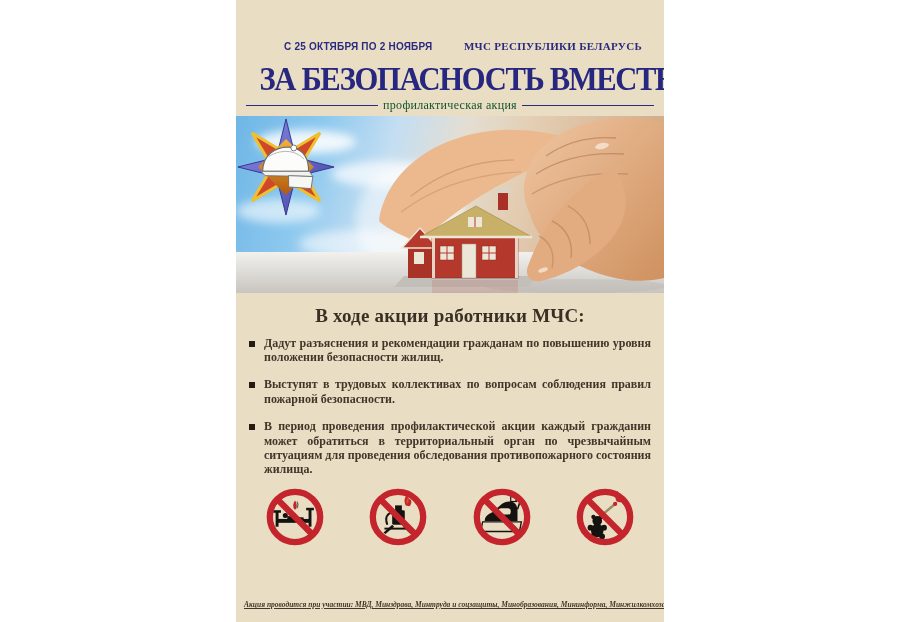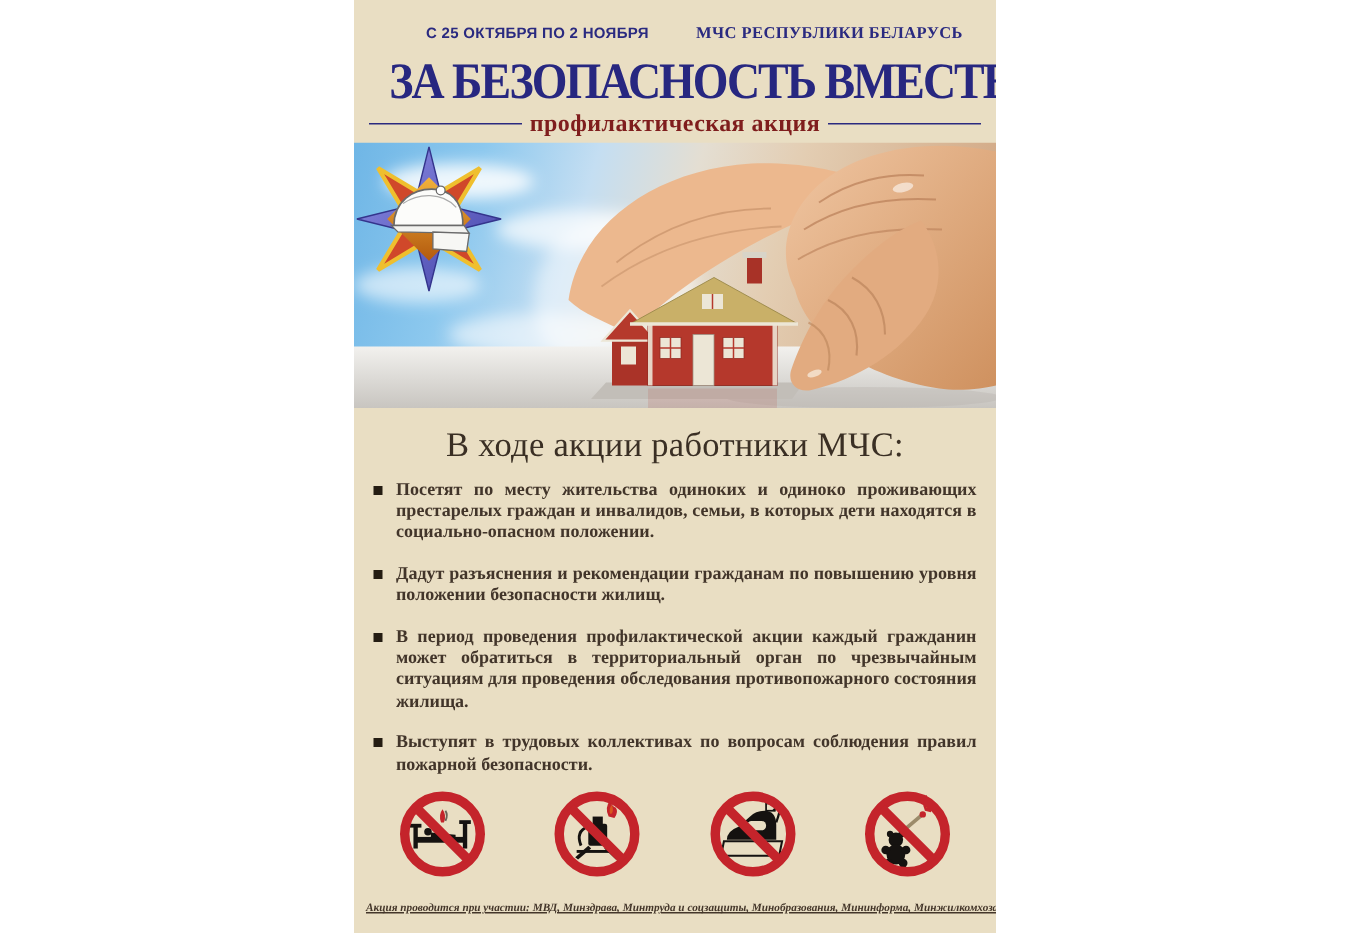--- a/index.html
+++ b/index.html
@@ -2,38 +2,38 @@
 <html><head>
 <meta charset="utf-8">
 <style>
   html,body{margin:0;padding:0;}
   body{width:900px;height:622px;background:#ffffff;overflow:hidden;
        font-family:"Liberation Serif",serif;}
   .poster{width:428px;height:622px;margin:0 auto;background:#e9dec3;
           position:relative;overflow:hidden;display:flex;flex-direction:column;}
   
   .hdr{display:flex;justify-content:space-between;align-items:flex-end;
-       padding:16px 22px 0 48px;color:#2a2a80;}
+       padding:40px 22px 0 48px;color:#2a2a80;}
   .hdr-date{font-family:"Liberation Sans",sans-serif;font-weight:bold;
             font-size:10px;letter-spacing:.2px;}
   .hdr-org{font-weight:bold;font-size:11px;letter-spacing:.3px;}
   
   .title{text-align:center;color:#272780;font-weight:bold;font-size:34px;
          letter-spacing:-1.5px;margin-top:9px;line-height:1.05;}
   .title-inner{display:inline-block;transform:scaleX(.9);white-space:nowrap;}
   .subtitle-row{display:flex;align-items:center;padding:0 10px;margin-top:1px;}
   .sub-line{flex:1;height:1px;background:#2a2a80;}
-  .subtitle{color:#7f1d1d;font-weight:bold;font-size:16px;padding:0 5px;
+  .subtitle{color:#14532d;font-weight:normal;font-size:12px;padding:0 5px;
             letter-spacing:.3px;white-space:nowrap;}
   
   .photo{position:relative;height:177px;margin-top:3px;flex:none;}
   .photo svg{position:absolute;left:0;top:0;}
   .emblem{position:absolute;left:20px;top:30px;}
   
-  .section-heading{text-align:center;font-weight:normal;font-size:23px;
+  .section-heading{text-align:center;font-weight:bold;font-size:19px;
                    color:#3a2f24;margin-top:12px;letter-spacing:.2px;}
   .bullets{padding:9px 13px 0 13px;display:flex;flex-direction:column;gap:13px;}
   .bullet{display:flex;gap:9px;}
   .bullet-sq{width:6px;height:6px;background:#241c12;margin-top:5px;flex:none;}
   .bullet-txt{flex:1;text-align:justify;font-weight:bold;font-size:12px;
               line-height:1.2;color:#42352a;}
   
   .icons-row{display:flex;justify-content:space-between;padding:0 28px;
              margin-top:9px;}
   
@@ -165,33 +165,29 @@
         <path d="M3 10 L31 11 L29 25 L3 23 Z" fill="#f7f7f4" stroke="#6a6a6a" stroke-width="1"></path>
       </g>
     </svg>
   </div>
 
   <div class="section-heading">В ходе акции работники МЧС:</div>
 
   <div class="bullets">
     <div class="bullet">
       <span class="bullet-sq"></span>
-      <span class="bullet-txt">Посетят по месту жительства одиноких и одиноко проживающих престарелых граждан и инвалидов, семьи, в которых дети находятся в социально-опасном положении.</span>
-    </div>
-    <div class="bullet">
-      <span class="bullet-sq"></span>
       <span class="bullet-txt">Дадут разъяснения и рекомендации гражданам по повышению уровня положении безопасности жилищ.</span>
     </div>
     <div class="bullet">
       <span class="bullet-sq"></span>
-      <span class="bullet-txt">В период проведения профилактической акции каждый гражданин может обратиться в территориальный орган по чрезвычайным ситуациям для проведения обследования противопожарного состояния жилища.</span>
+      <span class="bullet-txt">Выступят в трудовых коллективах по вопросам соблюдения правил пожарной безопасности.</span>
     </div>
     <div class="bullet">
       <span class="bullet-sq"></span>
-      <span class="bullet-txt">Выступят в трудовых коллективах по вопросам соблюдения правил пожарной безопасности.</span>
+      <span class="bullet-txt">В период проведения профилактической акции каждый гражданин может обратиться в территориальный орган по чрезвычайным ситуациям для проведения обследования противопожарного состояния жилища.</span>
     </div>
   </div>
 
   <div class="icons-row">
 
     <svg width="62" height="62" viewBox="0 0 64 64">
       <g fill="#151210">
         <rect x="12" y="26" width="3" height="16"></rect>
           <rect x="9.5" y="25" width="8" height="2.6"></rect>
         <rect x="46" y="23.5" width="3" height="18.5"></rect>

